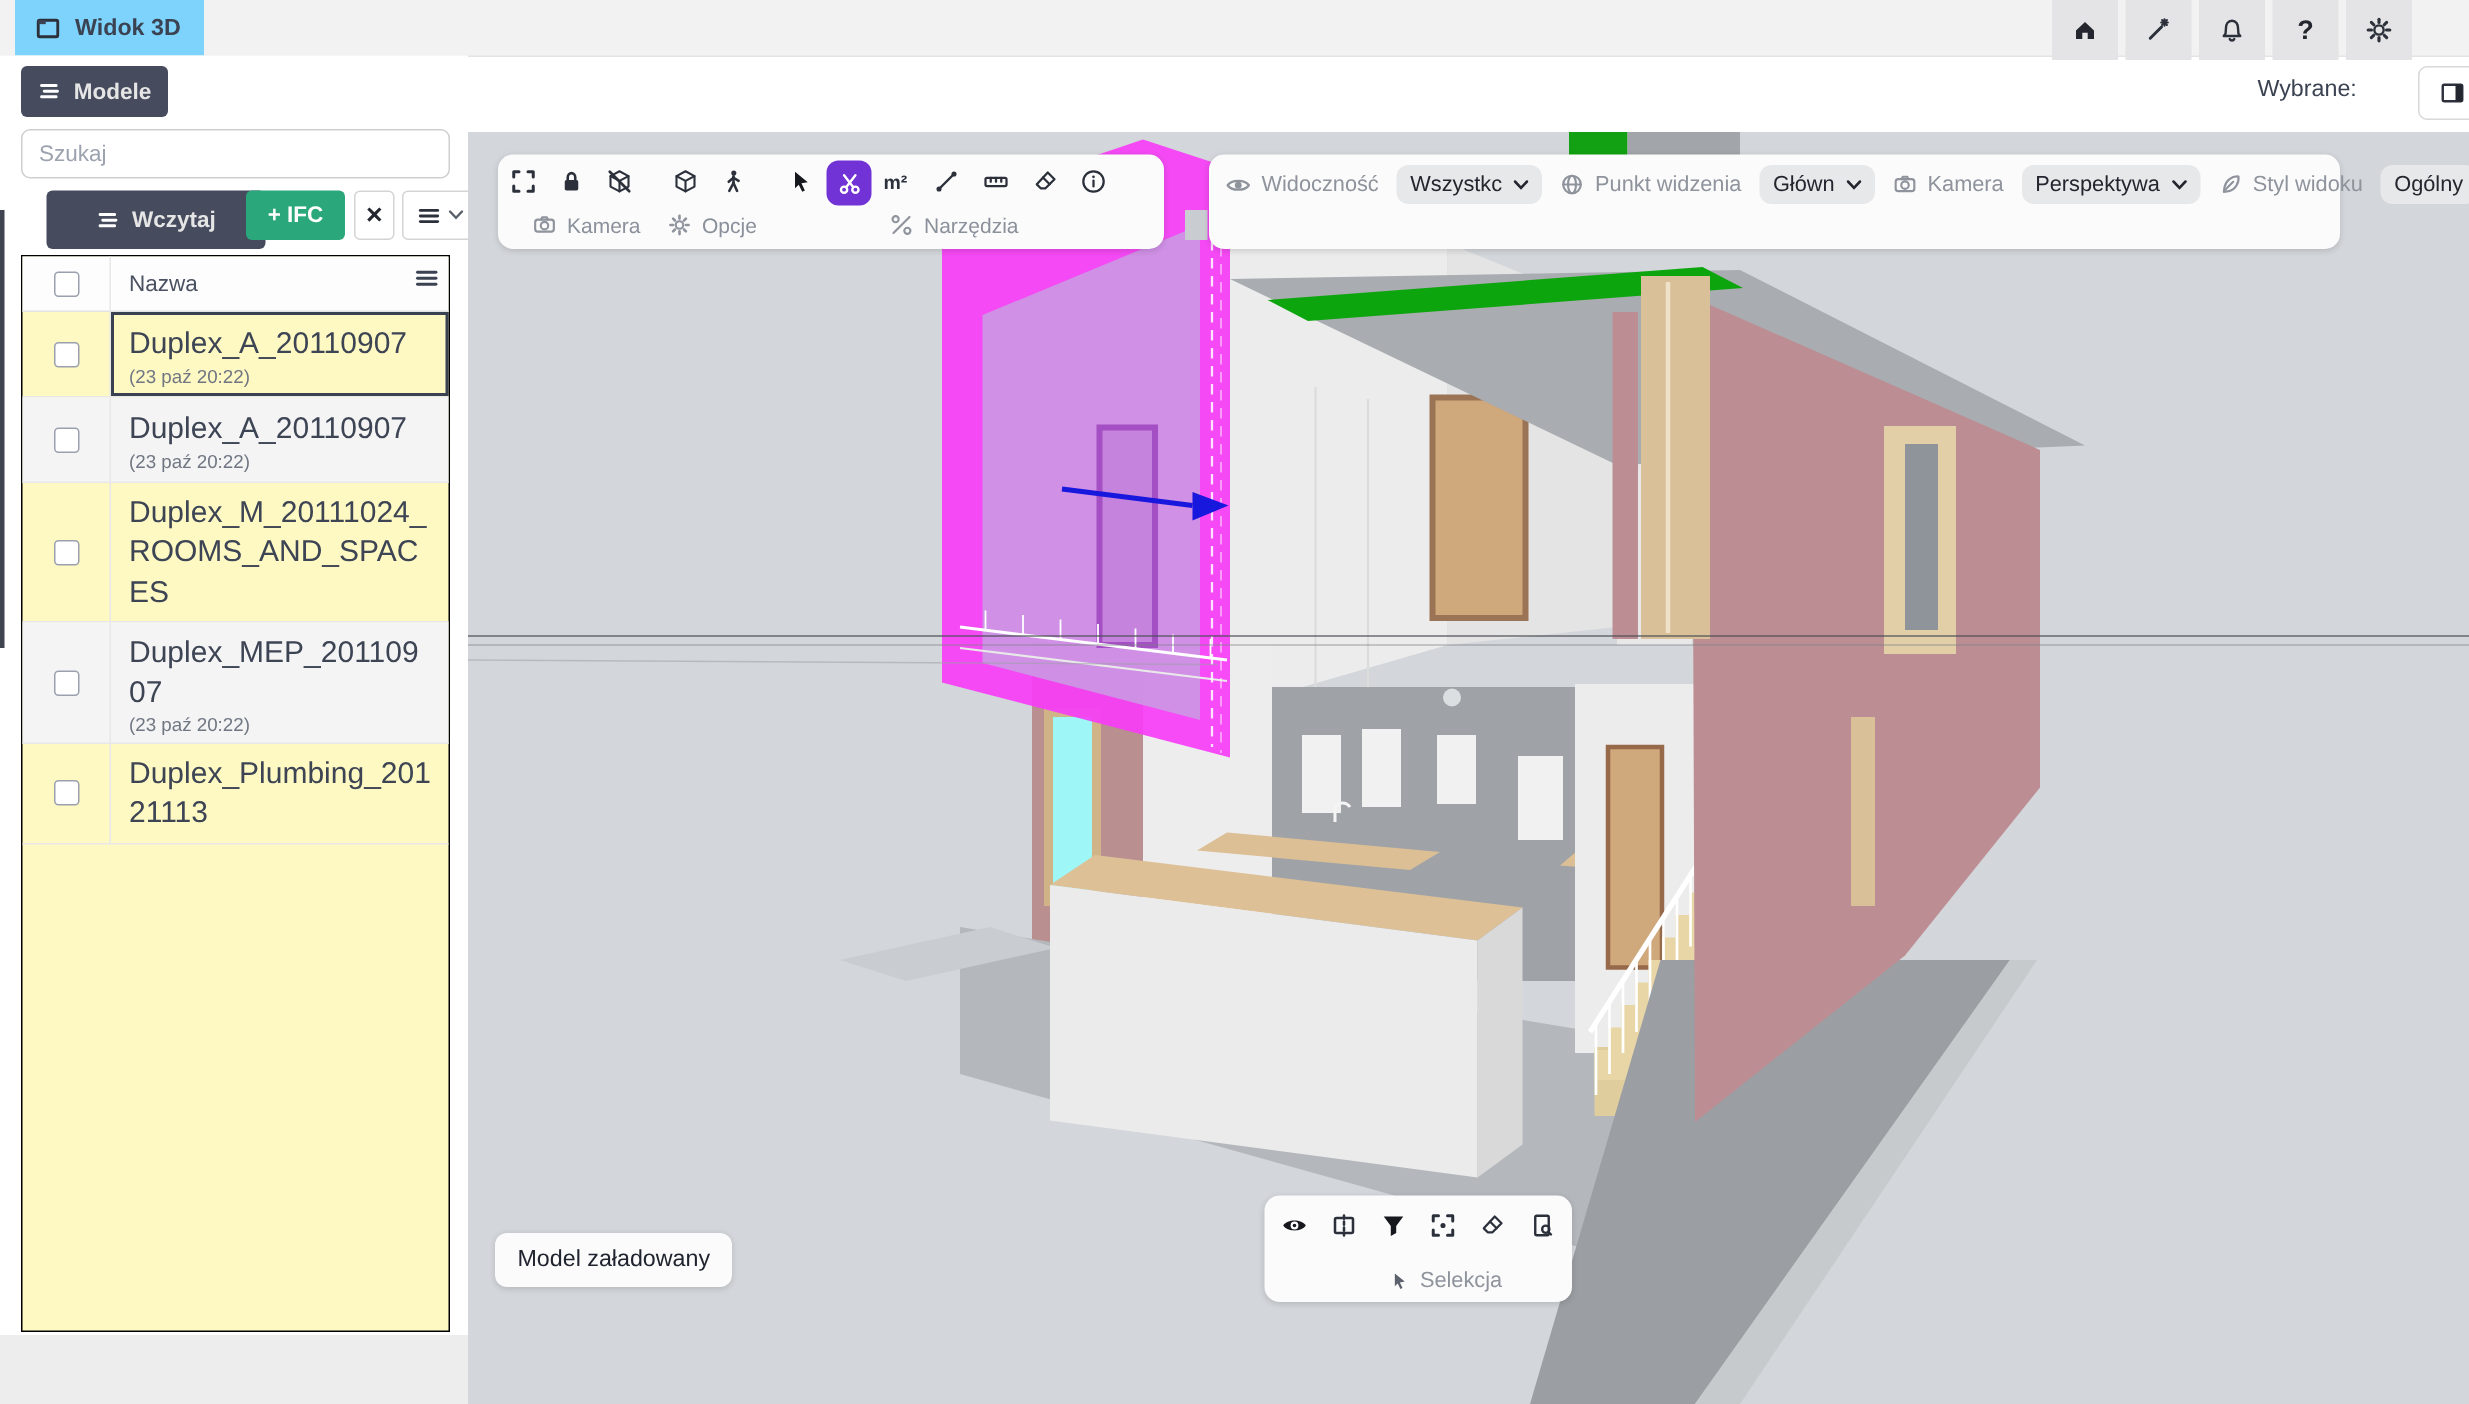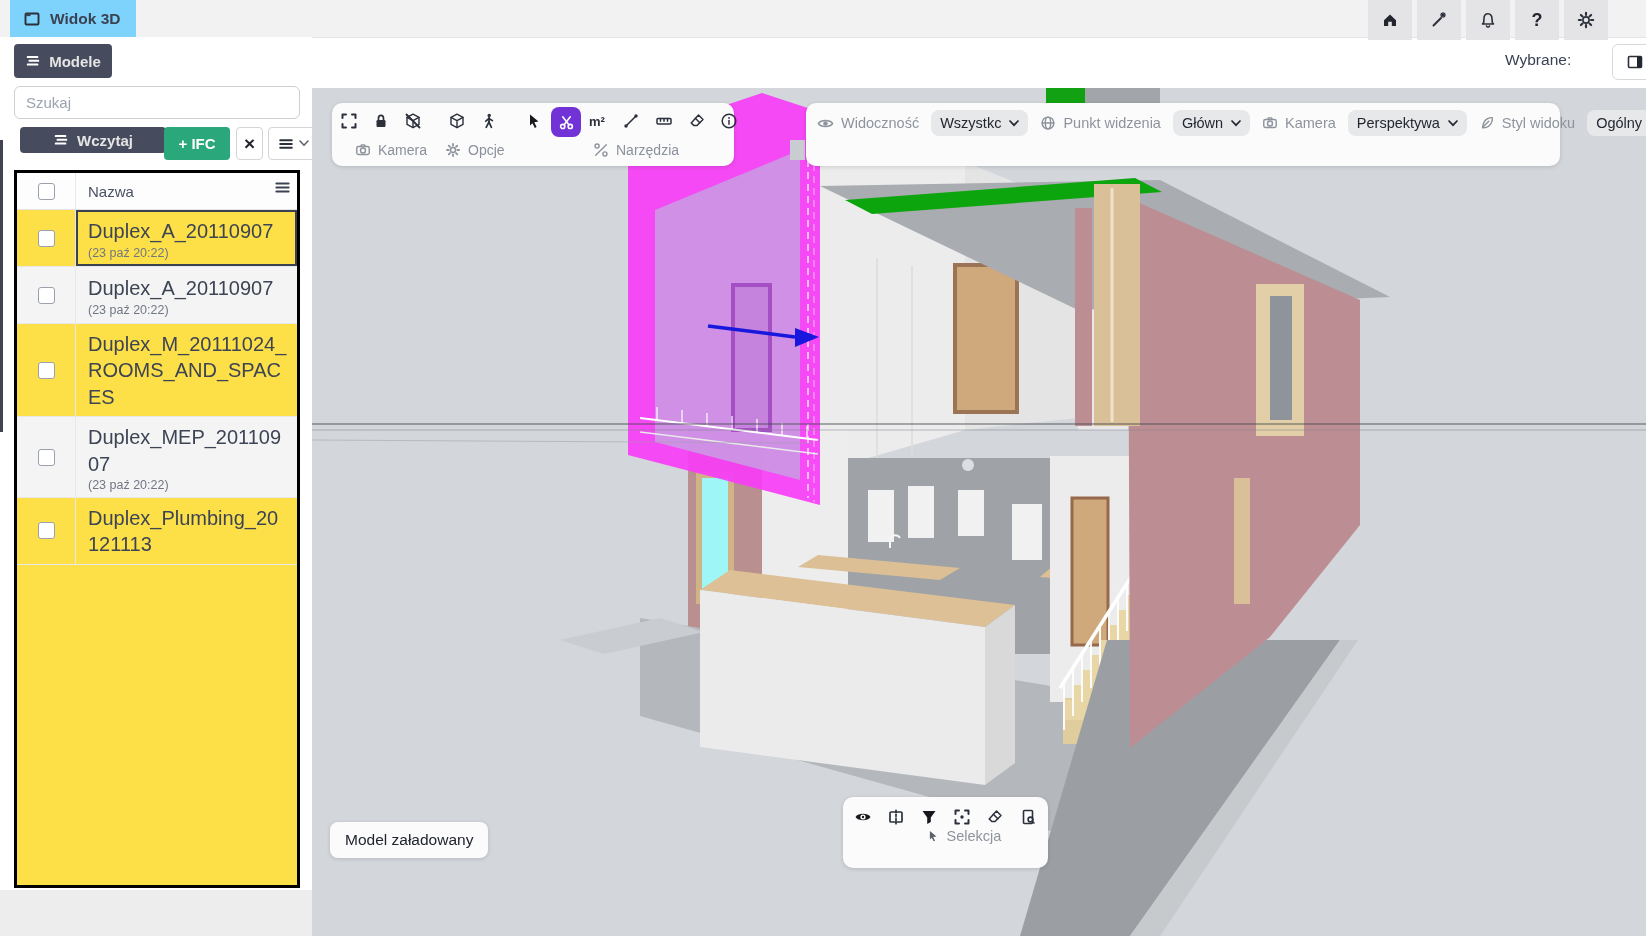--- a/index.html
+++ b/index.html
@@ -15,54 +15,54 @@
   .win-btn{position:absolute;left:1612px;top:44px;width:44px;height:34px;background:#fff;border:1px solid #d8d8da;border-radius:6px;display:grid;place-items:center;}
   .edge-strip{position:absolute;left:0;top:140px;width:3px;height:292px;background:#3f4450;}
   
   .sidepanel{position:absolute;left:0;top:37px;width:312px;height:899px;background:#fff;}
   .bottomstrip{position:absolute;left:0;top:890px;width:312px;height:46px;background:#ededee;}
   .btn-dark{background:#474b5e;color:#e5e5e5;border:none;border-radius:4px;font-size:15px;font-weight:600;display:flex;align-items:center;justify-content:center;gap:8px;cursor:pointer;font-family:inherit;}
   .modele{position:absolute;left:14px;top:7px;width:98px;height:34px;}
   .search{position:absolute;left:14px;top:49px;width:286px;height:33px;box-sizing:border-box;border:1px solid #cfcfd2;border-radius:6px;font-size:15px;padding:0 11px;color:#3b4252;font-family:inherit;}
   .search::placeholder{color:#9ca3af;}
   .btnrow{position:absolute;left:14px;top:90px;height:33px;}
-  .wczytaj{position:absolute;left:6px;top:0;width:146px;height:26px;}
+  .wczytaj{position:absolute;left:17px;top:0;width:146px;height:39px;}
   .ifc{position:absolute;left:150px;top:0;width:66px;height:33px;background:#2aa77b;color:#fff;border:none;border-radius:4px;font-size:15px;font-weight:600;cursor:pointer;font-family:inherit;}
   .xbtn{position:absolute;left:222px;top:0;width:27px;height:33px;background:#fff;border:1px solid #d4d4d6;border-radius:4px;font-size:19px;font-weight:700;color:#23262e;cursor:pointer;display:grid;place-items:center;font-family:inherit;line-height:1;}
   .menubtn{position:absolute;left:254px;top:0;width:50px;height:33px;background:#fff;border:1px solid #d4d4d6;border-radius:4px;cursor:pointer;display:flex;align-items:center;justify-content:center;gap:5px;}
-  .tablewrap{position:absolute;left:14px;top:133px;width:286px;height:718px;border:3px solid #000000;box-sizing:border-box;background:#fde047;}
+  .tablewrap{position:absolute;left:14px;top:133px;width:286px;height:718px;border:1px solid #000000;box-sizing:border-box;background:#fef9c3;}
   .thead{display:flex;height:36px;border-bottom:1px solid #e3e3e5;background:#fdfdfd;align-items:center;position:relative;}
   .cbcol{width:58px;flex:none;display:grid;place-items:center;border-right:1px solid #e8e8ea;align-self:stretch;}
   .cb{width:15px;height:15px;border:1.5px solid #9aa0ad;border-radius:3px;background:#fff;cursor:pointer;}
   .hname{font-size:15px;color:#4a5162;padding-left:12px;flex:1;}
   .colmenu{position:absolute;right:6px;top:6px;cursor:pointer;}
   .trow{display:flex;min-height:56px;border-bottom:1px solid #e8e8ea;align-items:stretch;}
   .trow.alt{background:#f4f4f5;}
   .trow .cbcol{border-right:1px solid #e8e8ea;}
   .cell{flex:1;padding:7px 10px 5px 12px;display:flex;flex-direction:column;justify-content:center;}
   .cell.sel{outline:2px solid #3a4150;outline-offset:-2px;}
   .rname{font-size:20px;color:#3d4454;line-height:1.32;word-break:break-all;}
   .rdate{font-size:12.5px;color:#707783;margin-top:1px;}
   
   .viewer{position:absolute;left:312px;top:88px;width:1334px;height:848px;background:#d3d6da;overflow:hidden;}
   .scene{position:absolute;left:0;top:0;}
   .panel{position:absolute;background:#fbfbfc;border-radius:10px;box-shadow:0 1px 4px rgba(0,0,0,.14);}
-  .lt{left:20px;top:15px;width:402px;height:63px;}
+  .lt{left:20px;top:15px;width:444px;height:63px;}
   .lt .ico{position:absolute;top:9px;}
   .tool-active{position:absolute;left:219px;top:4px;width:30px;height:30px;background:#7132d6;border-radius:8px;display:grid;place-items:center;cursor:pointer;}
   .m2{position:absolute;left:257px;top:11px;font-size:13px;font-weight:700;color:#2b303b;cursor:pointer;}
   .grp{position:absolute;top:39px;display:flex;align-items:center;gap:7px;font-size:14px;color:#8b919b;cursor:pointer;}
   .rt{left:494px;top:15px;width:754px;height:63px;}
   .rt-row1{display:flex;align-items:center;gap:12px;padding:7px 0 0 11px;}
   .tlabel{display:flex;align-items:center;gap:7px;font-size:14.5px;color:#8e939c;white-space:nowrap;cursor:pointer;}
   .chip{display:flex;align-items:center;gap:8px;background:#e7e8ea;border-radius:8px;padding:5px 9px;font-size:14.5px;color:#23262e;white-space:nowrap;cursor:pointer;}
   .rt-row2{display:flex;justify-content:center;margin-top:4px;}
   .bt{left:531px;top:709px;width:205px;height:71px;}
   .bt-row1{display:flex;justify-content:center;align-items:center;gap:15px;padding-top:11px;}
-  .bt-row2{display:flex;justify-content:center;margin-top:2px;padding-left:36px;}
+  .bt-row2{display:flex;justify-content:center;margin-top:20px;padding-left:36px;}
   .toast{position:absolute;left:18px;top:734px;background:#fbfbfc;border-radius:8px;box-shadow:0 1px 4px rgba(0,0,0,.14);padding:9px 15px;font-size:15.5px;color:#20242e;}
   .i18{width:18px;height:18px;display:block;}
   svg.ln{fill:none;stroke:#2b303b;stroke-width:1.6;stroke-linecap:round;stroke-linejoin:round;}
   svg.lng{fill:none;stroke:#8e939c;stroke-width:1.6;stroke-linecap:round;stroke-linejoin:round;}
   .chev{width:10px;height:7px;}
 </style>
 </head>
 <body>
 
 <div id="app">

